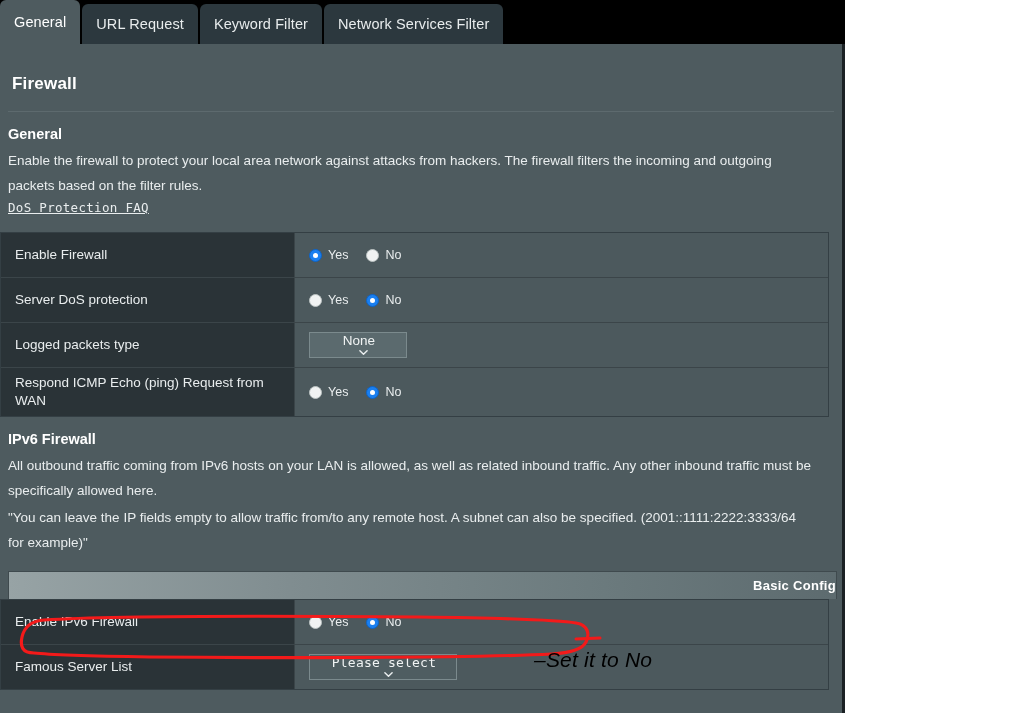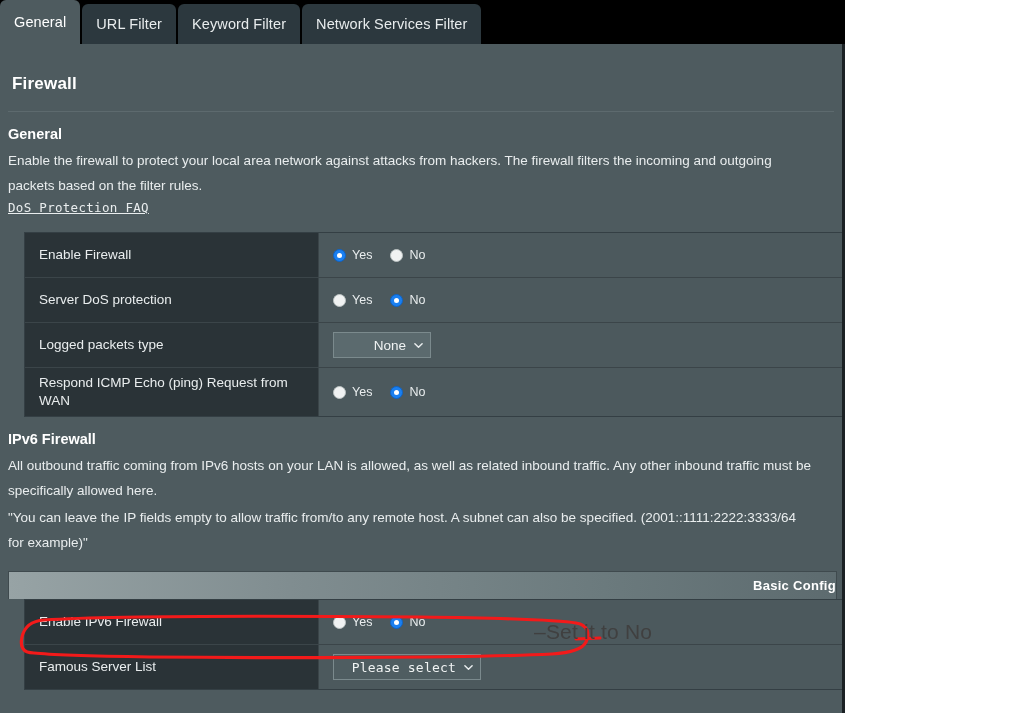--- a/index.html
+++ b/index.html
@@ -102,21 +102,21 @@
     font-size: 12.5px;
     color: #e9edee;
     text-decoration: underline;
     cursor: pointer;
     letter-spacing: .3px;
     text-align: right;
   }
 
   
   .ftable {
-    margin: 16px 8px 0 24px;
+    margin: 16px 8px 0 0;
     border: 1px solid #343f44;
     border-collapse: collapse;
     width: 829px;
     background: #4a5659;
     box-sizing: border-box;
   }
   .frow {
     display: flex;
     border-bottom: 1px solid #3b4549;
     min-height: 44px;
@@ -186,20 +186,21 @@
     align-items: center;
     justify-content: flex-end;
     background: #5b6a6e;
     border: 1px solid #7b8a8d;
     color: #f0f3f3;
     font-size: 13.5px;
     height: 26px;
     padding: 0 7px 0 9px;
     box-sizing: border-box;
     cursor: pointer;
+    flex-direction: column;
   }
   .select.w-none { width: 98px; }
   .select.mono {
     font-family: "DejaVu Sans Mono", "Liberation Mono", monospace;
     font-size: 13px;
     width: 148px;
     background: #4f5d61;
     letter-spacing: .2px;
   }
   .caret {
@@ -231,38 +232,39 @@
   
   .annot-layer {
     position: absolute;
     left: 0; top: 0;
     width: 1024px; height: 713px;
     pointer-events: none;
   }
   .annot-text {
     position: absolute;
     left: 534px;
-    top: 620px;
-    color: #404040;
+    top: 648px;
+    color: #000000;
     font-size: 21px;
     letter-spacing: .2px;
     white-space: nowrap;
+    font-style: italic;
   }
 </style>
 </head>
 <body>
 
 <div id="root">
 
   <div class="tabbar">
     <div class="tab active">
       <span>General</span>
     </div>
     <div class="tab">
-      <span>URL Filter</span>
+      <span>URL Request</span>
     </div>
     <div class="tab">
       <span>Keyword Filter</span>
     </div>
     <div class="tab">
       <span>Network Services Filter</span>
     </div>
   </div>
 
   <div class="panel">

